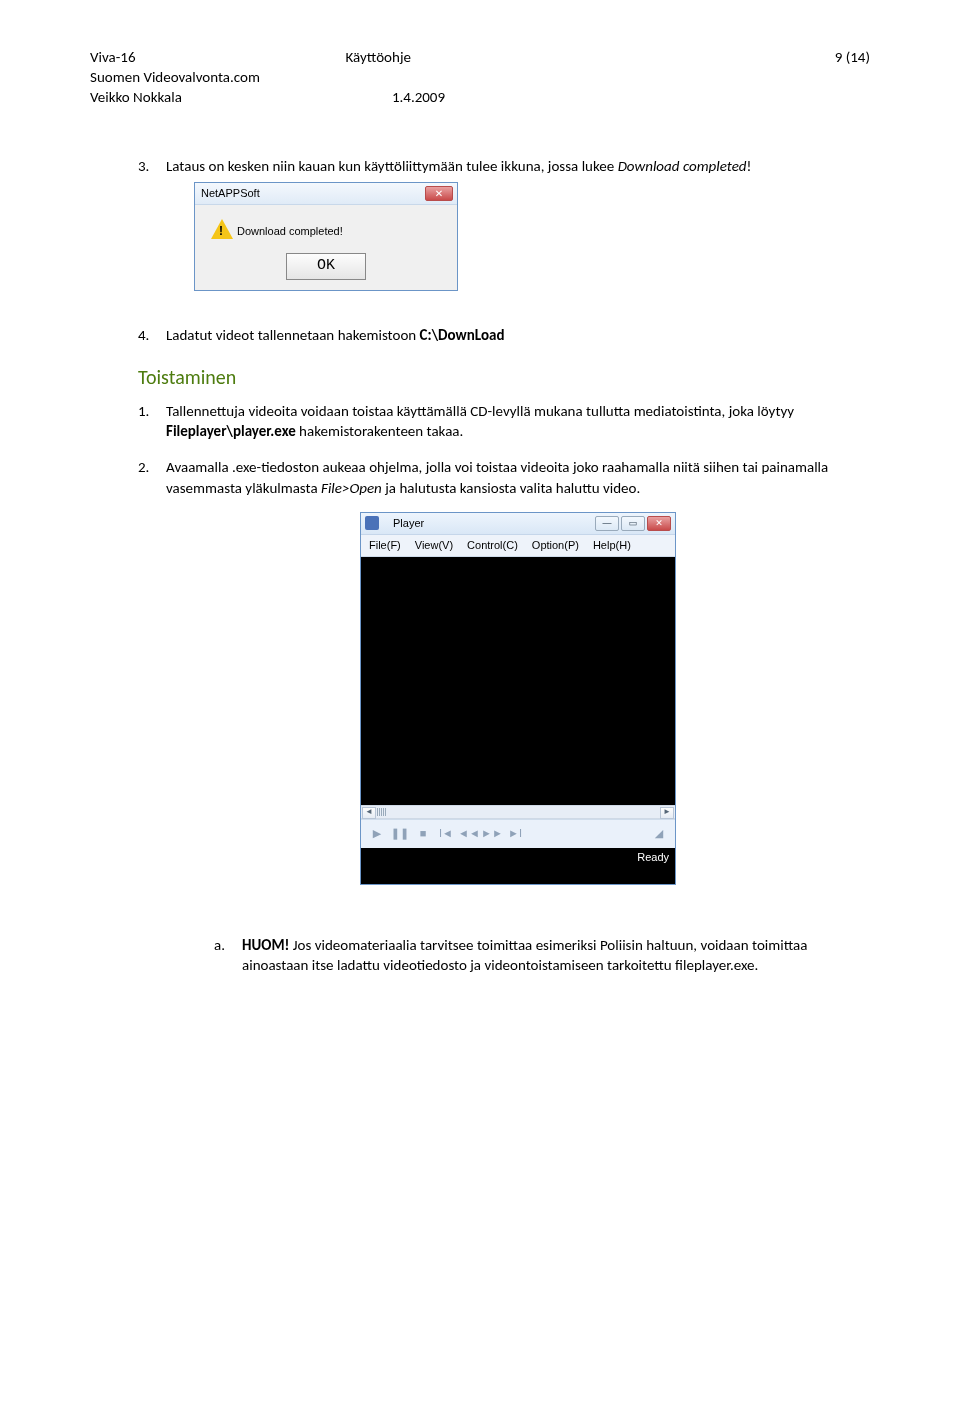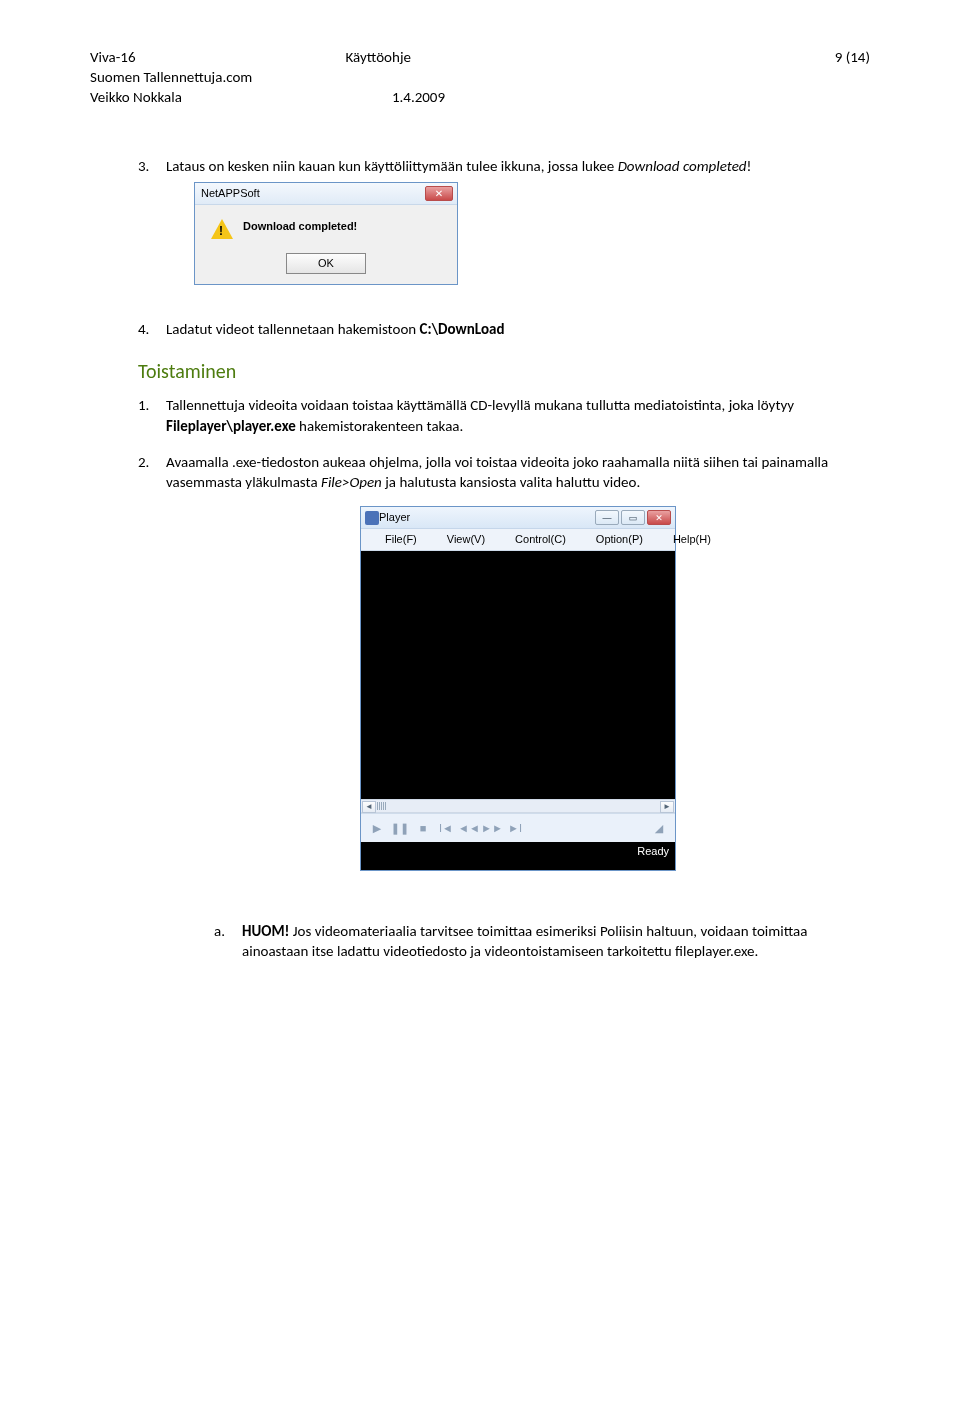--- a/index.html
+++ b/index.html
@@ -39,67 +39,67 @@
     padding: 3px 4px 3px 6px;
     background: linear-gradient(#f4f8fd,#e0ebf7);
     border-bottom: 1px solid #c8d8ea;
   }
   .dialog1 .titlebar .close {
     width: 28px; height: 15px; border: 1px solid #b84c4c; border-radius: 2px;
     background: linear-gradient(#e9a1a1,#c94a4a);
     display:flex; align-items:center; justify-content:center; color:#fff; font-size:10px;
   }
   .dialog1 .body { background:#f0f0f0; padding: 14px 10px 10px 10px; }
-  .dialog1 .msg-row { display:flex; align-items:flex-start; gap:10px; margin-bottom:14px; padding-left:6px;font-weight:bold;}
+  .dialog1 .msg-row { display:flex; align-items:flex-end; gap:4px; margin-bottom:14px; padding-left:6px;}
   .dialog1 .warn-icon { width:0;height:0;border-left:11px solid transparent;border-right:11px solid transparent;border-bottom:20px solid #f5c518; position:relative;}
   .dialog1 .warn-icon::after{content:"!";position:absolute;left:-3px;top:4px;color:#000;font-weight:bold;font-size:12px;}
   .dialog1 .ok-row { text-align:center; }
-  .dialog1 .ok-btn { display:inline-block; width:80px; padding:2px 0; border:1px solid #888; background:linear-gradient(#fdfdfd,#e5e5e5); font-size:11px;}
+  .dialog1 .ok-btn { display:inline-block; width:80px; padding:2px 0; border:1px solid #888; background:linear-gradient(#fdfdfd,#e5e5e5); font-size:15px;font-family:Liberation Mono, monospace;}
 
   
   .player {
     width: 316px; margin: 14px auto 0 auto;
     border: 1px solid #6b95c7; background:#eaf1fa;
     font-family: Tahoma, sans-serif; font-size: 11px;
   }
   .player .titlebar {
     display:flex; align-items:center; justify-content:space-between;
     padding: 3px 4px 3px 4px;
     background: linear-gradient(#eef5fd,#d9e7f6);
     border-bottom:1px solid #c5d6ea;
   }
-  .player .title-left { display:flex; align-items:center; gap:0;}
+  .player .title-left { display:flex; align-items:center; gap:14px;}
   .player .app-icon { width:14px; height:14px; background:#4b72b8; border-radius:2px; display:inline-block;}
   .player .win-btns { display:flex; gap:2px;}
   .player .win-btn { width:24px;height:15px;border:1px solid #9ab;background:linear-gradient(#f3f8fd,#dce9f6);border-radius:2px; display:flex;align-items:center;justify-content:center; font-size:9px; color:#345;}
   .player .win-btn.cls { border-color:#b84c4c; background:linear-gradient(#e9a1a1,#c94a4a); color:#fff;}
   .player .menubar { display:flex; gap:14px; padding:3px 8px; background:#eef3fa; border-bottom:1px solid #cfdceb;}
-  .player .menubar span { font-size:11px;margin-left:16px;}
+  .player .menubar span { font-size:11px;}
   .player .video-area { width:100%; height:248px; background:#000; }
   .player .scrollbar { height:14px; background:#e7edf6; border-top:1px solid #cfd9e6; border-bottom:1px solid #cfd9e6; position:relative;}
   .player .scrollbar .arrow { width:14px;height:12px;position:absolute;top:1px;background:linear-gradient(#fdfdfd,#e6ecf4);border:1px solid #b8c5d6;display:flex;align-items:center;justify-content:center;font-size:8px;color:#567;}
   .player .scrollbar .arrow.l{left:1px;} .player .scrollbar .arrow.r{right:1px;}
   .player .scrollbar .grip { position:absolute; left:16px; top:2px; width:28px; height:8px; display:flex; gap:1px;}
   .player .scrollbar .grip i{width:1px;background:#9ab;}
   .player .controls { display:flex; align-items:center; gap:7px; padding:6px 8px; background:#eaf1fa; border-top:1px solid #cfdceb;}
   .player .ctrl-btn { width:16px;height:16px;display:flex;align-items:center;justify-content:center;color:#8fa2b8;font-size:11px;}
   .player .spacer { flex:1; }
-  .player .status { height:28px; background:#000; color:#fff; text-align:right; padding:2px 6px; font-size:11px;}
+  .player .status { height:36px; background:#000; color:#fff; text-align:right; padding:2px 6px; font-size:11px;}
 </style>
 </head>
 <body>
 
 <div>
   <div class="header-row">
     <div class="header-left">Viva-16</div>
     <div class="header-center">Käyttöohje</div>
     <div class="header-right">9 (14)</div>
   </div>
   <div class="header-row">
-    <div class="header-left">Suomen Tallennettuja.com</div>
+    <div class="header-left">Suomen Videovalvonta.com</div>
     <div class="header-center"></div>
     <div class="header-right"></div>
   </div>
   <div class="header-row">
     <div class="header-left">Veikko Nokkala</div>
     <div class="header-center">1.4.2009</div>
     <div class="header-right"></div>
   </div>
 </div>
 

